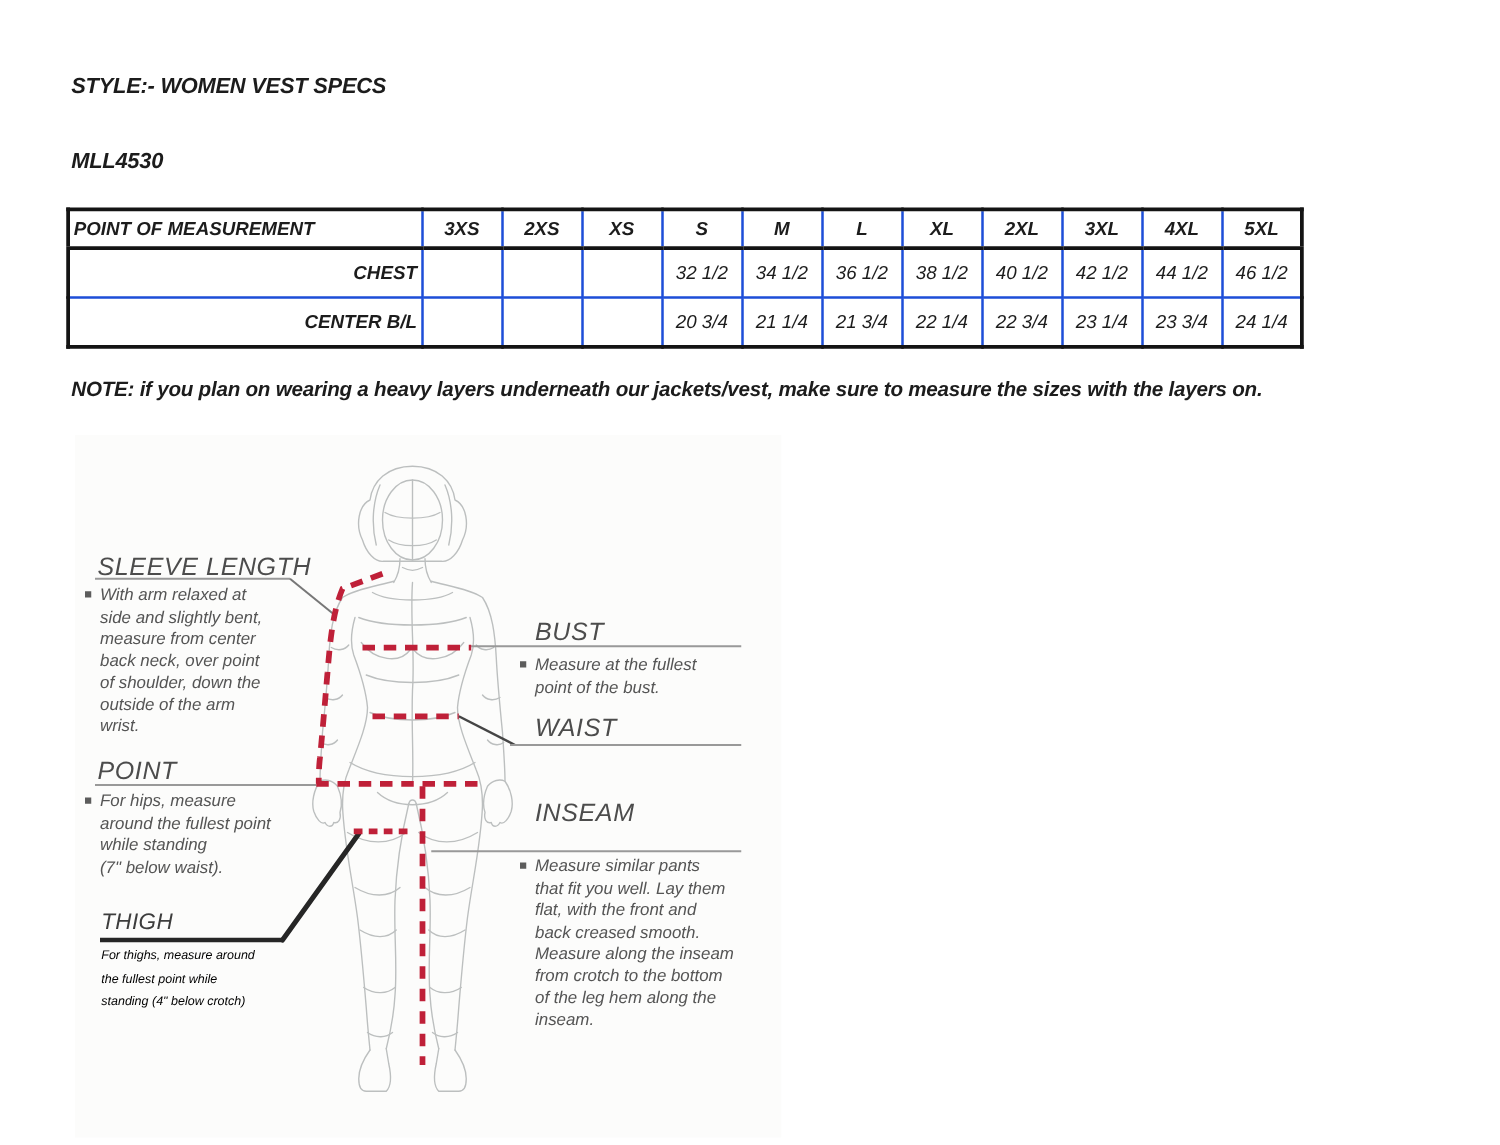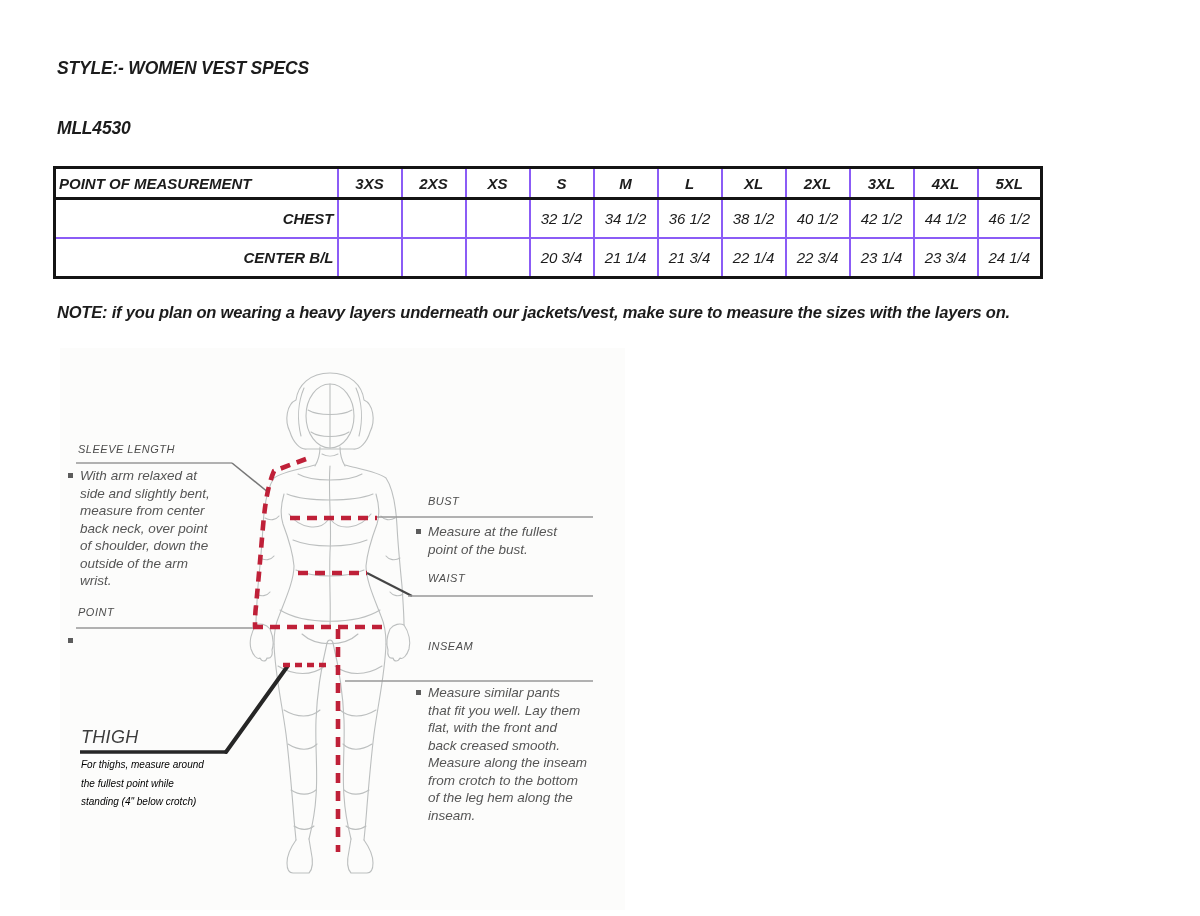--- a/index.html
+++ b/index.html
@@ -4,32 +4,32 @@
 <style>
   html,body{margin:0;padding:0;background:#ffffff;}
   .page{position:relative;width:1200px;height:916px;background:#ffffff;
         font-family:"Liberation Sans",sans-serif;color:#1c1c1c;overflow:hidden;font-style:italic;}
 
   .title{position:absolute;left:57px;top:58px;font-size:17.5px;font-weight:bold;letter-spacing:-0.2px;}
   .stylecode{position:absolute;left:57px;top:118px;font-size:17.5px;font-weight:bold;letter-spacing:-0.2px;}
 
   table.sizes{position:absolute;left:53px;top:166px;width:987px;border-collapse:collapse;
         table-layout:fixed;font-size:15px;border:3px solid #141414;}
-  table.sizes th,table.sizes td{border:2px solid #8b5cf6;padding:0 3px;text-align:center;
+  table.sizes th,table.sizes td{border:2px solid #1d4ed8;padding:0 3px;text-align:center;
         height:37px;white-space:nowrap;overflow:hidden;}
   table.sizes thead th{height:28px;font-weight:bold;border-bottom:3px solid #141414;font-size:15px;}
   table.sizes thead th.poml{text-align:left;}
   table.sizes td.rowlabel{text-align:right;font-weight:bold;}
 
   .note{position:absolute;left:57px;top:303px;font-size:16.5px;font-weight:bold;letter-spacing:-0.2px;}
 
   .diagram{position:absolute;left:60px;top:348px;width:565px;height:562px;background:#fcfcfb;}
   .dsvg{position:absolute;left:0;top:0;width:565px;height:562px;}
 
-  .dlabel{position:absolute;font-size:11px;color:#4c4c4c;letter-spacing:0.5px;white-space:nowrap;}
+  .dlabel{position:absolute;font-size:20px;color:#4c4c4c;letter-spacing:0.5px;white-space:nowrap;}
   .dlabel.big{font-size:18px;color:#3d3d3d;letter-spacing:0.3px;}
   .drow{position:absolute;display:flex;gap:7px;}
   .bullet{width:5px;height:5px;background:#5c5c5c;margin-top:6px;flex:none;}
   .dtext{font-size:13.5px;line-height:17.5px;color:#555555;white-space:pre-line;}
   .dtext.dark{font-size:10px;line-height:18.5px;color:#000000;}
 </style>
 </head>
 <body>
 
 <div class="page">
@@ -180,20 +180,24 @@
 measure from center
 back neck, over point
 of shoulder, down the
 outside of the arm
 wrist.</div>
     </div>
 
     <div class="dlabel" style="left:18px;top:258px;">POINT</div>
     <div class="drow" style="left:8px;top:284px;width:185px;">
       <span class="bullet"></span>
+      <div class="dtext">For hips, measure
+around the fullest point
+while standing
+(7" below waist).</div>
     </div>
 
     <div class="dlabel big" style="left:21px;top:379px;">THIGH</div>
     <div class="drow" style="left:21px;top:408px;width:195px;">
       <div class="dtext dark">For thighs, measure around
 the fullest point while
 standing (4" below crotch)</div>
     </div>
 
     <div class="dlabel" style="left:368px;top:147px;">BUST</div>

